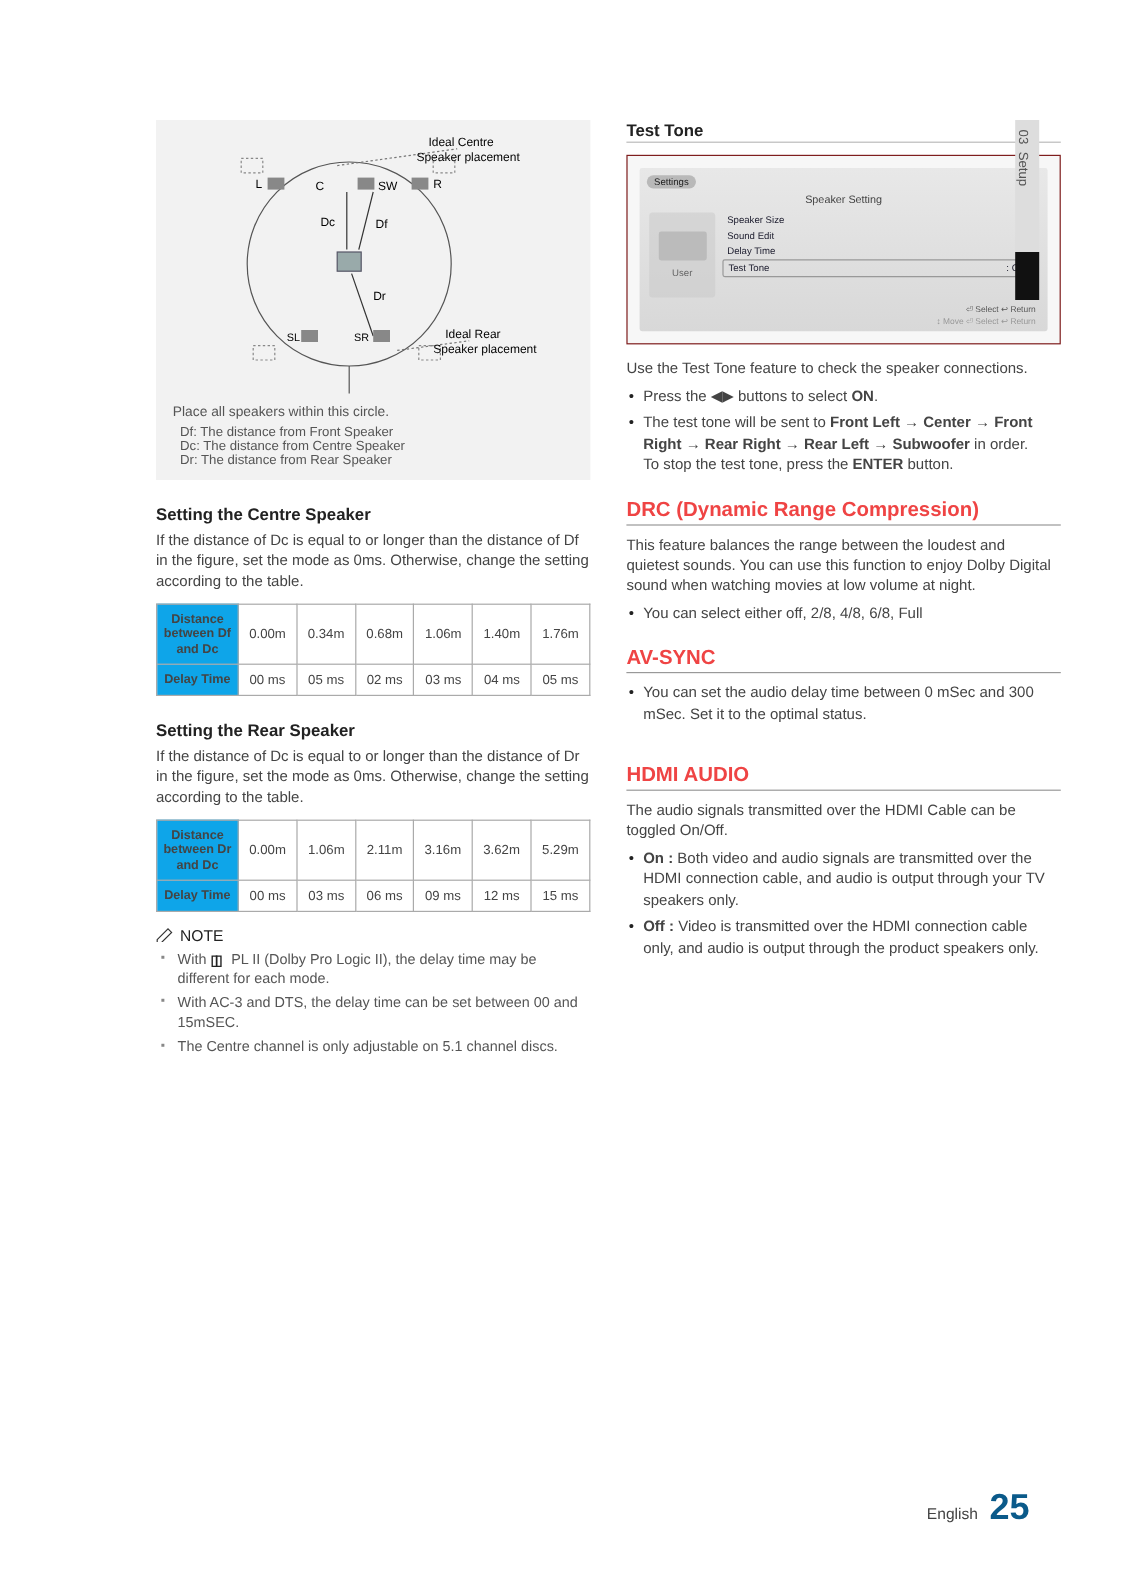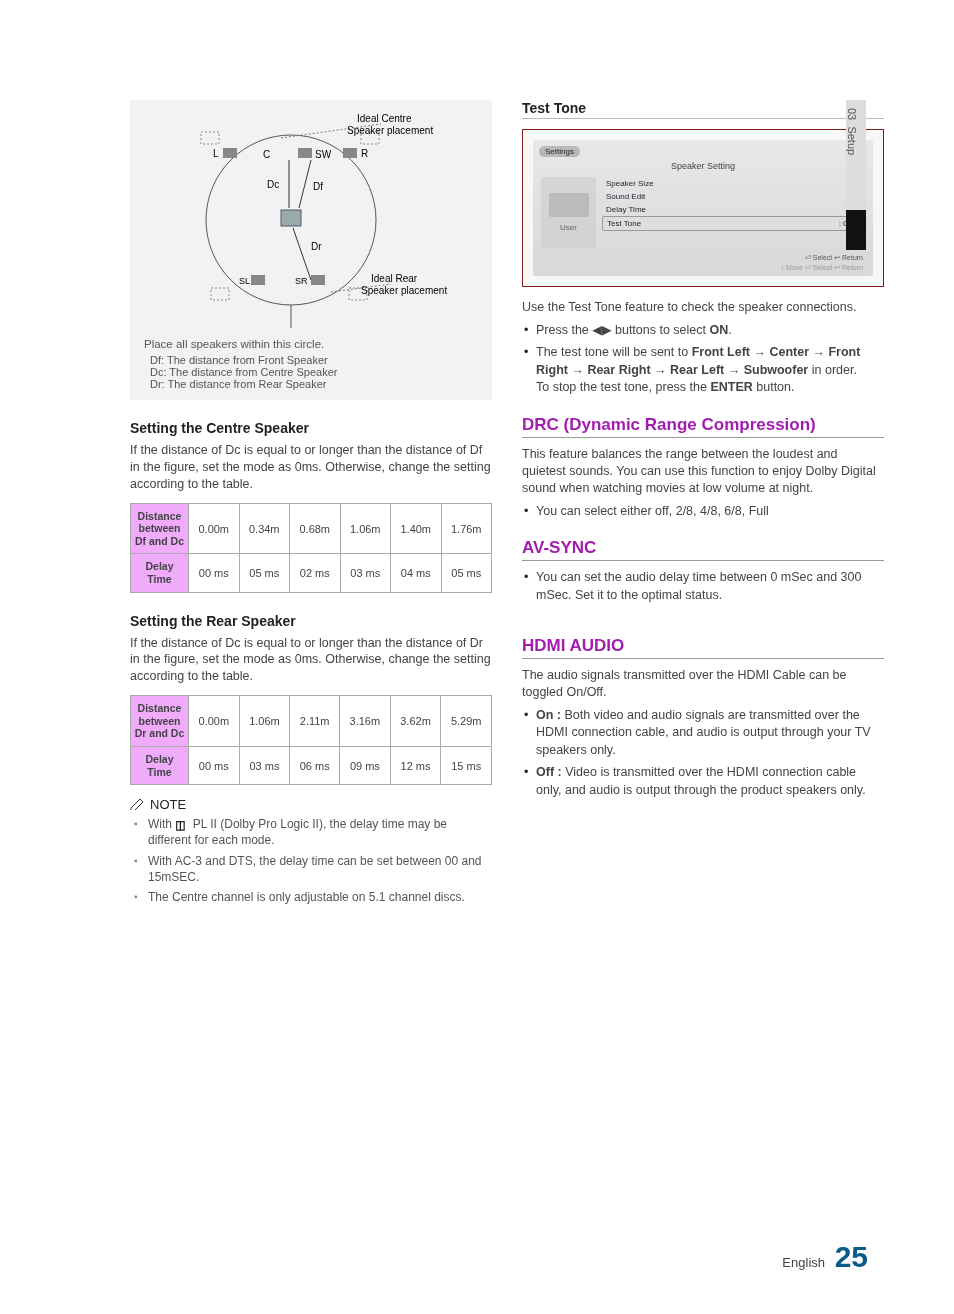--- a/index.html
+++ b/index.html
@@ -8,43 +8,43 @@
   .col { flex: 1; min-width: 0; }
   .side-tab { position: absolute; right: 88px; top: 100px; width: 20px; height: 110px; background: #ddd; }
   .side-tab-black { position: absolute; right: 88px; top: 210px; width: 20px; height: 40px; background: #111; }
   .side-tab .lbl { writing-mode: vertical-rl; font-size: 11px; color: #555; padding-top: 8px; text-align: center; }
   .diagram-box { background: #f2f2f2; padding: 10px; font-size: 12px; color: #555; }
   .diagram-box svg { display: block; margin: 0 auto 8px; }
   h3.section { font-size: 14px; font-weight: bold; color: #222; margin: 20px 0 6px; }
   p { font-size: 12.5px; color: #444; line-height: 1.35; margin-bottom: 6px; }
   table.delay { width: 100%; border-collapse: collapse; margin: 10px 0 12px; font-size: 11px; }
   table.delay td, table.delay th { border: 1px solid #aaa; padding: 6px 2px; text-align: center; color: #444; }
-  table.delay th { background: #f0abfc; font-weight: bold; width: 58px; font-size: 10.5px; line-height: 1.2; }
+  table.delay th { background: #0ea5e9; font-weight: bold; width: 68px; font-size: 10.5px; line-height: 1.2; }
   .note-head { font-weight: normal; font-size: 13px; color: #222; margin-top: 8px; }
   .note-head .pencil { display: inline-block; width: 16px; height: 12px; margin-right: 4px; position: relative; top: 1px; }
   ul.square { list-style: none; padding-left: 18px; }
   ul.square li { position: relative; font-size: 12px; color: #555; line-height: 1.35; margin: 4px 0; }
   ul.square li::before { content: "▪"; position: absolute; left: -14px; color: #888; font-size: 10px; top: 1px; }
   ul.bullet { list-style: none; padding-left: 14px; }
   ul.bullet li { position: relative; font-size: 12.5px; color: #444; line-height: 1.4; margin: 5px 0; }
   ul.bullet li::before { content: "•"; position: absolute; left: -12px; color: #222; }
-  h2.major { font-size: 17px; font-weight: bold; color: #a21caf; border-bottom: 1px solid #999; padding-bottom: 2px; margin: 18px 0 8px; }
+  h2.major { font-size: 17px; font-weight: bold; color: #ef4444; border-bottom: 1px solid #999; padding-bottom: 2px; margin: 18px 0 8px; }
   h3.minor { font-size: 14px; font-weight: bold; color: #222; border-bottom: 1px solid #bbb; padding-bottom: 2px; margin: 0 0 10px; }
   .osd { background: #f7f7f7; border: 1px solid #7f1d1d; padding: 10px; margin-bottom: 12px; }
   .osd-inner { background: linear-gradient(#e8e8e8,#d8d8d8); border-radius: 2px; padding: 4px; font-size: 9px; color: #444; }
   .osd-inner .crumb { background: rgba(80,80,80,.3); border-radius: 6px; display: inline-block; padding: 1px 6px; margin: 2px; font-size: 8px; color: #222; }
   .osd-title { text-align: center; font-size: 9px; padding: 2px 0; }
   .osd-body { display: flex; gap: 6px; padding: 4px; }
   .osd-left { width: 55px; background: rgba(200,200,200,.5); border-radius: 3px; text-align: center; font-size: 8px; color: #666; padding: 16px 2px; }
   .osd-left .thumb { width: 40px; height: 24px; background: #bbb; margin: 0 auto 6px; border-radius: 2px; }
   .osd-right { flex: 1; }
   .osd-right .row { font-size: 8px; color: #223; padding: 2px 4px; }
   .osd-right .row.sel { border: 1px solid #999; border-radius: 2px; display: flex; justify-content: space-between; }
   .osd-foot { font-size: 7px; color: #555; text-align: right; padding: 2px 6px 0; }
-  .footer { position: absolute; bottom: 40px; right: 86px; font-size: 13px; color: #444; }
+  .footer { position: absolute; bottom: 40px; right: 96px; font-size: 13px; color: #444; }
   .footer .num { font-size: 30px; font-weight: bold; color: #0a5a8a; margin-left: 6px; }
   .dolby-glyph { display:inline-block; width: 14px; height: 10px; position: relative; top: 1px; }
   .dolby-glyph::before { content: "▯▯"; letter-spacing: -3px; font-weight: bold; color: #222; }
 </style>
 </head>
 <body>
 
 <div class="side-tab">
   <div class="lbl"><span>03</span>&nbsp;&nbsp;<span>Setup</span></div>
 </div>

